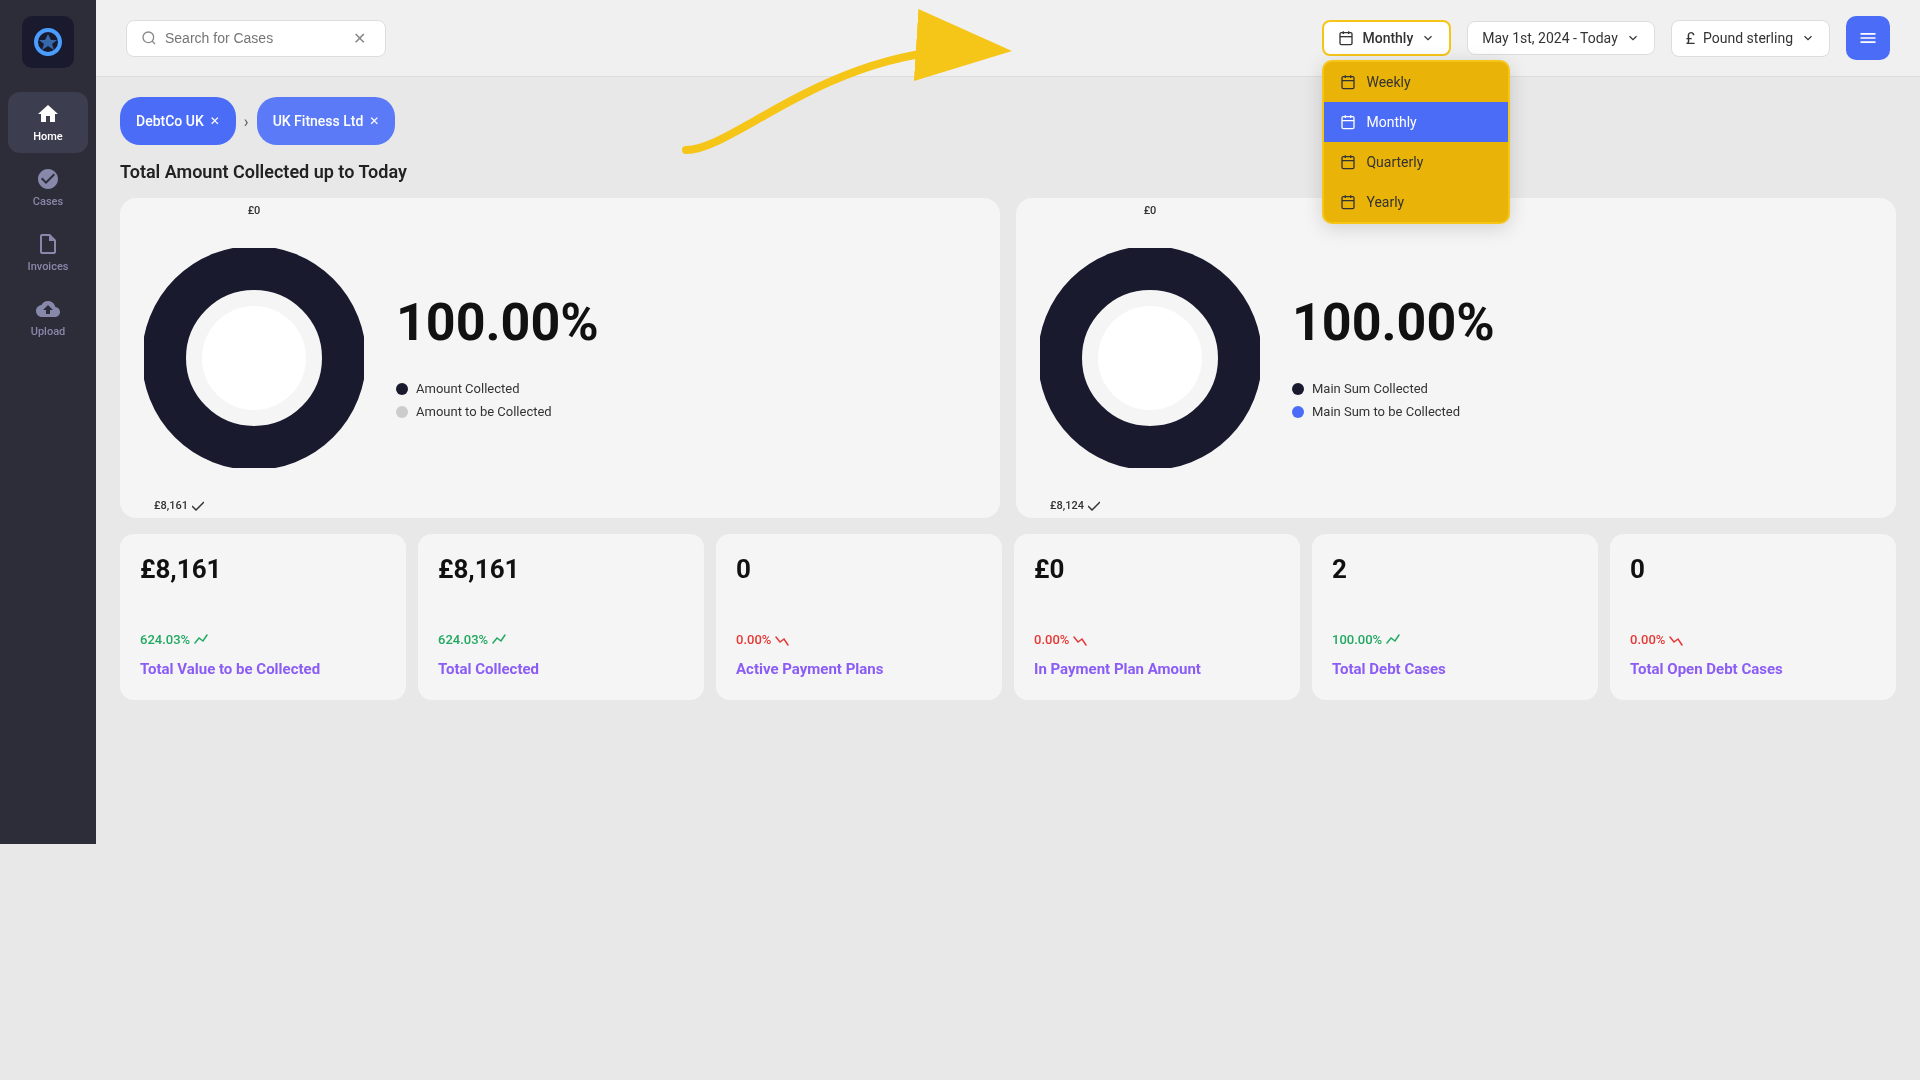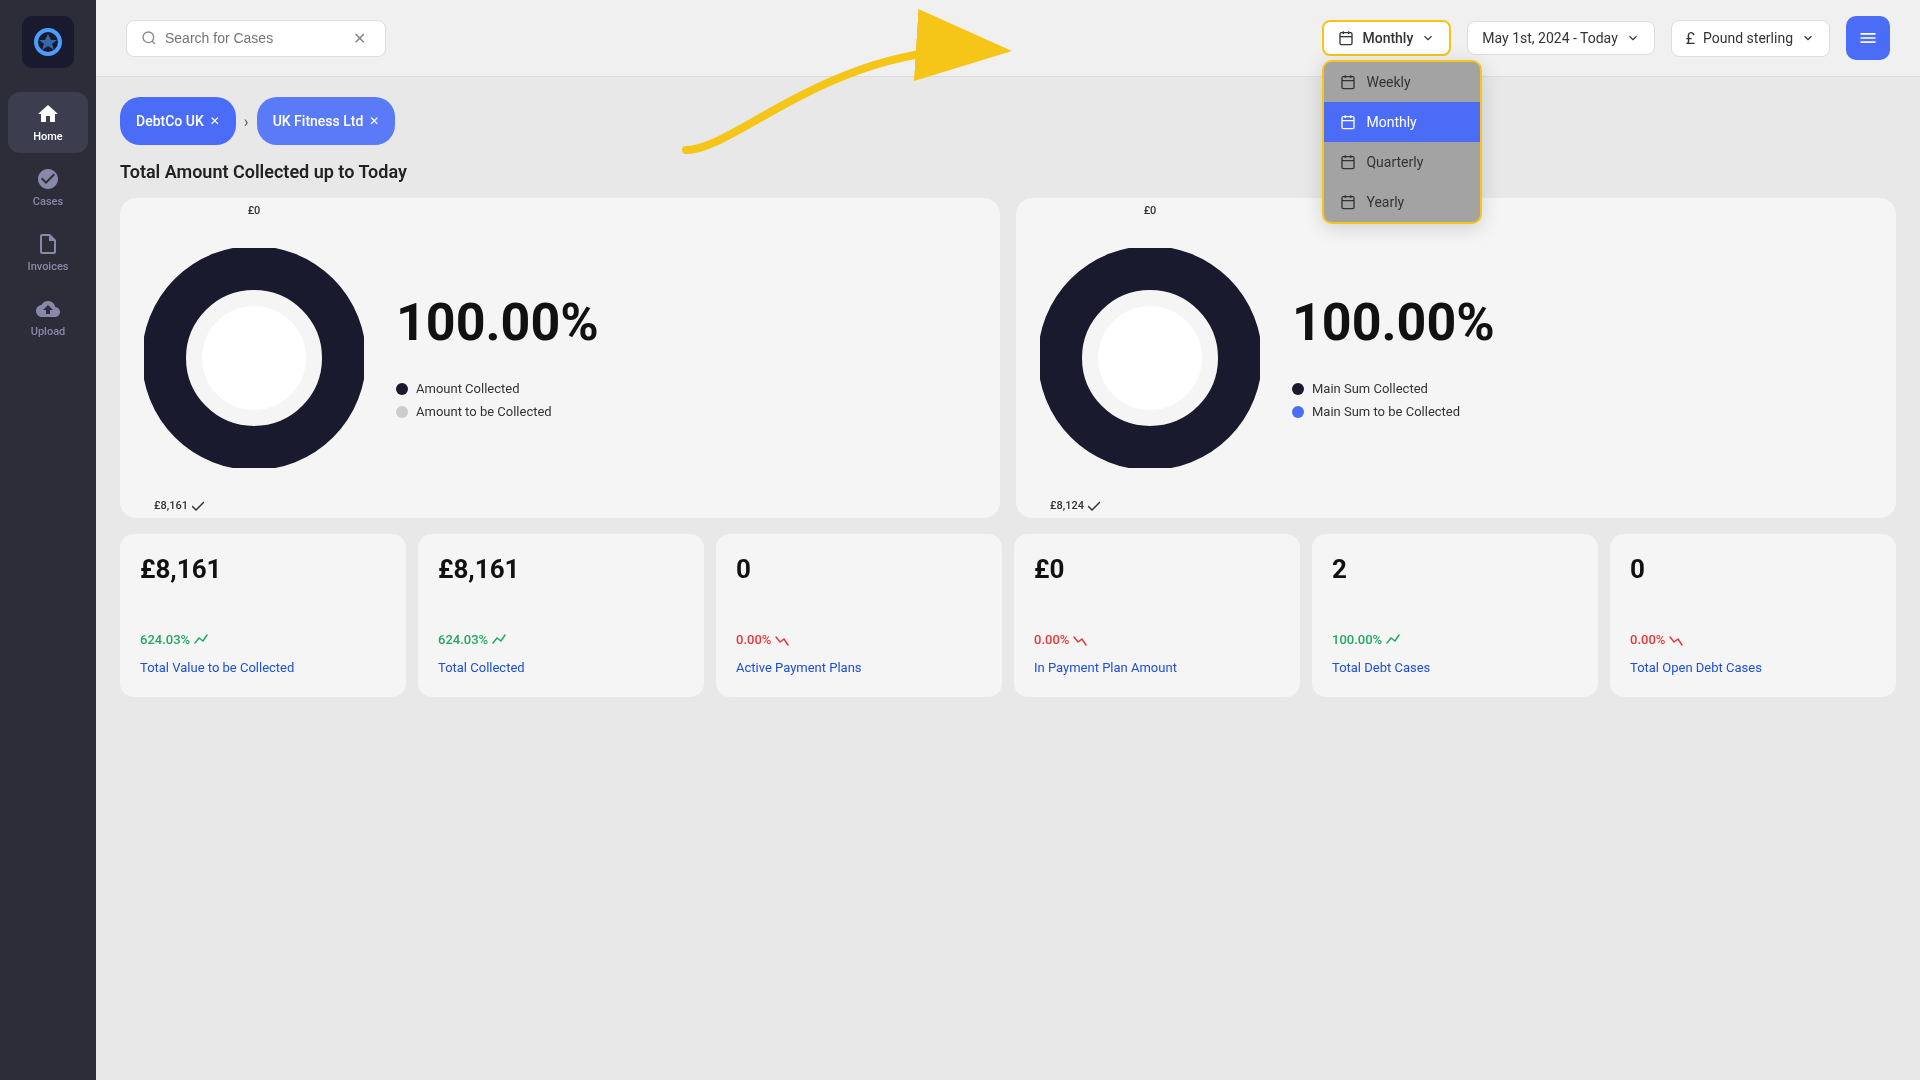--- a/index.html
+++ b/index.html
@@ -9,21 +9,21 @@
       width: 1920px;
       height: 1080px;
       overflow: hidden;
       display: flex;
     }
 
     
     .sidebar {
       width: 96px;
       background: #2d2d3a;
-      height: 1080px;
+      height: 844px;
       display: flex;
       flex-direction: column;
       align-items: center;
       padding: 16px 8px;
       flex-shrink: 0;
     }
     .sidebar-logo {
       width: 52px;
       height: 52px;
       background: #1a1a2e;
@@ -155,24 +155,24 @@
       padding: 8px 14px;
       cursor: pointer;
       font-size: 14px;
       font-weight: 500;
       color: #333;
     }
     .period-dropdown {
       position: absolute;
       top: calc(100% + 4px);
       left: 0;
-      background: #a3a3a3;
+      background: #eab308;
       border: 2px solid #f5c518;
       border-radius: 10px;
-      width: 160px;
+      width: 188px;
       box-shadow: 0 4px 20px rgba(0,0,0,0.15);
       z-index: 100;
       overflow: hidden;
     }
     .dropdown-item {
       display: flex;
       align-items: center;
       gap: 10px;
       padding: 12px 16px;
       cursor: pointer;
@@ -356,23 +356,23 @@
       font-weight: 500;
       display: flex;
       align-items: center;
       gap: 4px;
       margin-bottom: 12px;
       margin-top: 48px;
     }
     .stat-change.positive { color: #22a861; }
     .stat-change.negative { color: #e53935; }
     .stat-label {
-      font-size: 13px;
-      color: #1d4ed8;
-      font-weight: 400;
+      font-size: 15px;
+      color: #8b5cf6;
+      font-weight: 700;
       line-height: 1.4;
     }
   </style>
 </head>
 <body>
 
 <div class="sidebar">
   <div class="sidebar-logo">
     <svg viewBox="0 0 32 32" xmlns="http://www.w3.org/2000/svg">
       <path d="M16 2C8.268 2 2 8.268 2 16s6.268 14 14 14 14-6.268 14-14S23.732 2 16 2zm0 4a10 10 0 110 20A10 10 0 0116 6z" fill="#4a9eff"></path>

